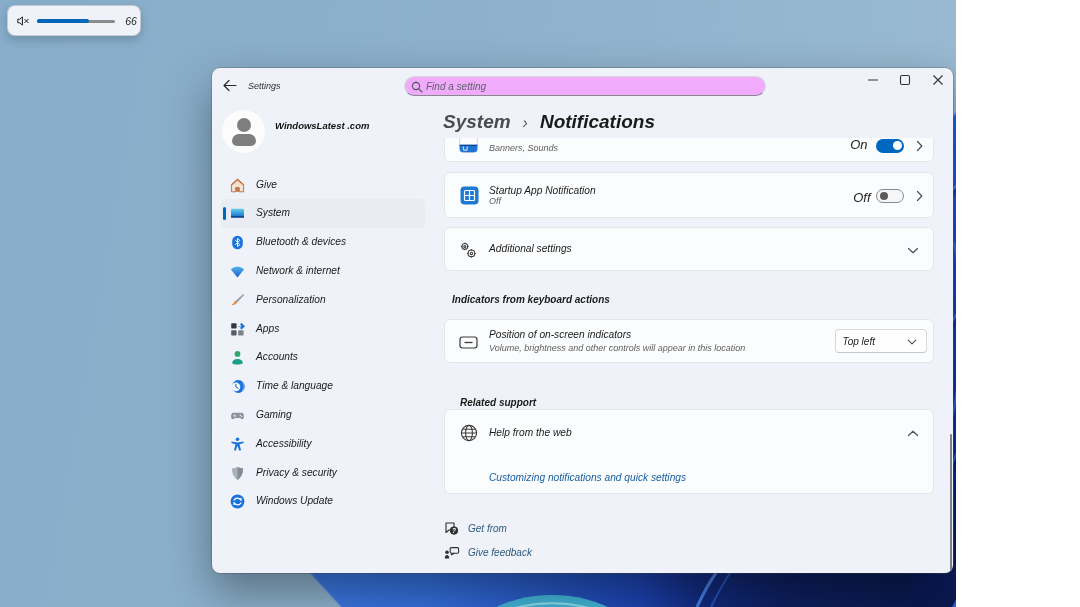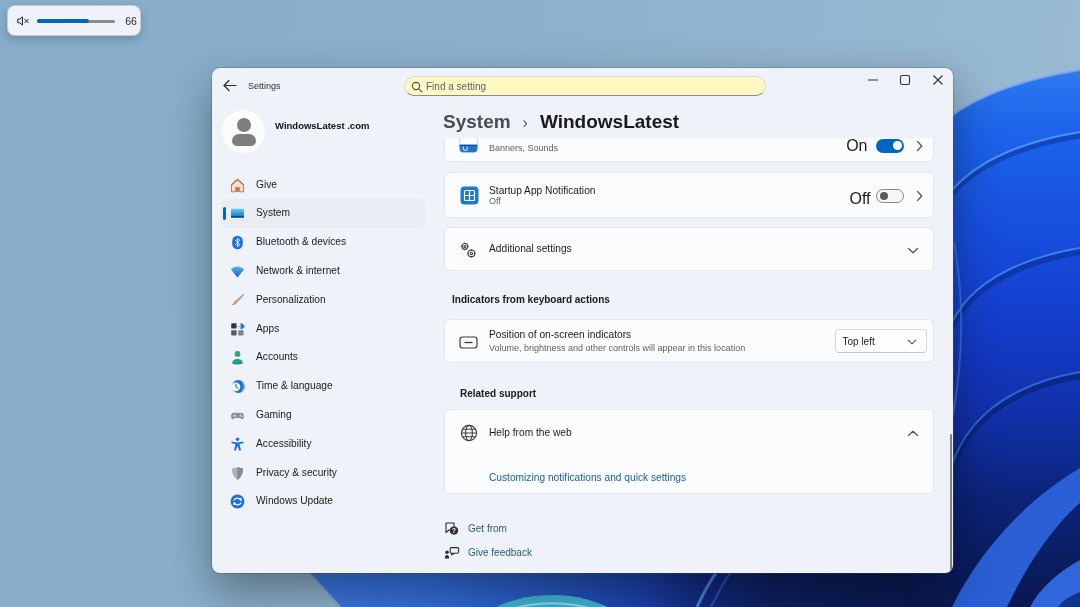--- a/index.html
+++ b/index.html
@@ -1,35 +1,35 @@
 <!DOCTYPE html>
 <html><head>
 <meta charset="utf-8">
 <style>
   * { margin:0; padding:0; box-sizing:border-box; }
   html,body { width:1080px; height:607px; overflow:hidden; font-family:"Liberation Sans", sans-serif; }
-  #desktop { position:absolute; inset:0; width:1080px; height:607px; overflow:hidden;
-    background:linear-gradient(100deg, #87adca 0%, #8db1cc 45%, #9bbbd3 100%); }
+  #desktop { position:absolute; inset:0; width:956px; height:607px; overflow:hidden;
+    background:linear-gradient(100deg, #87adca 0%, #8db1cc 45%, #9bbbd3 100%);font-style:italic; }
   #wall { position:absolute; left:0; top:0; }
   .abs { position:absolute; }
 
   
   #osd { position:absolute; left:7px; top:5px; width:134px; height:31px; border-radius:8px;
     background:#eff3f9; border:1px solid rgba(120,130,140,.35); box-shadow:0 4px 10px rgba(0,0,0,.18); }
   #osd .track { position:absolute; left:29px; top:13.5px; width:78px; height:3px; border-radius:2px; background:#8b8b8b; }
   #osd .fill  { position:absolute; left:29px; top:13px; width:52px; height:4px; border-radius:2px; background:#0067b8; }
   #osd .val { position:absolute; left:114px; top:8.5px; width:18px; text-align:center; font-size:10.5px; color:#1f1f1f; }
 
   
   #win { position:absolute; left:212px; top:68px; width:741px; height:505px; border-radius:8px;
     background:#eff2f8; box-shadow:0 18px 45px rgba(0,0,0,.38), 0 0 0 1px rgba(90,100,110,.35); overflow:hidden; }
   #win .titlebar-text { position:absolute; left:36px; top:12.5px; font-size:9px; color:#2e2e2e; }
   .winbtn { position:absolute; top:4px; width:30px; height:16px; color:#333; text-align:center; }
 
-  #search { position:absolute; left:192px; top:8px; width:362px; height:20px; background:#fef9c3;
+  #search { position:absolute; left:192px; top:8px; width:362px; height:20px; background:#f0abfc;
     border:1px solid #d9dbde; border-bottom-color:#868a90; border-radius:10px; }
   #search .ph { position:absolute; left:21px; top:4px; font-size:10px; color:#5f6368; }
 
   
   #avatar { position:absolute; left:10px; top:42px; width:43px; height:43px; border-radius:50%; background:#fcfcfd; }
   #avatar .head { position:absolute; left:14.5px; top:8px; width:14px; height:14px; border-radius:50%; background:#7e7e7e; }
   #avatar .body { position:absolute; left:9.5px; top:24px; width:24px; height:12px; border-radius:7px 7px 5px 5px; background:#7e7e7e; }
   #uname { position:absolute; left:63px; top:52px; font-size:9.5px; font-weight:bold; color:#121212; }
 
   .nav { position:absolute; left:9px; width:204px; height:29px; }
@@ -46,21 +46,21 @@
   #viewport { position:absolute; left:228px; top:70px; width:513px; height:435px; overflow:hidden; }
   .card { position:absolute; left:3.5px; width:490px; background:#fbfcfd; border:1px solid #e4e6e8; border-radius:6px; }
   .card .title { position:absolute; left:44.5px; font-size:10.2px; color:#1b1b1b; white-space:nowrap; }
   .card .sub { position:absolute; left:44.5px; font-size:9px; color:#5f5f5f; white-space:nowrap; }
   .sechead { position:absolute; left:5px; font-size:10px; font-weight:bold; color:#1b1b1b;margin-left:7px; }
 
   .togglebl { position:absolute; width:28px; height:14px; border-radius:7px; background:#0067c0; }
   .togglebl .knob { position:absolute; right:2.5px; top:2.5px; width:9px; height:9px; border-radius:50%; background:#fff; }
   .togglegr { position:absolute; width:28px; height:14px; border-radius:7px; background:#f5f6f7; border:1px solid #898989; }
   .togglegr .knob { position:absolute; left:2.5px; top:2px; width:8px; height:8px; border-radius:50%; background:#5b5b5b; }
-  .statetx { position:absolute; font-size:16px; color:#1b1b1b;text-align:right; }
+  .statetx { position:absolute; font-size:13px; color:#1b1b1b;text-align:right; }
 
   #dropdown { position:absolute; left:390px; top:9px; width:92px; height:24px; background:#fefefe;
     border:1px solid #d8d8da; border-bottom-color:#c7c7c9; border-radius:4px;text-align:right; }
   #dropdown .tx { position:absolute; left:7px; top:6px; font-size:10px; color:#1b1b1b; }
 
   .linkrow { position:absolute; font-size:10px; color:#2d5a80; }
   #scrollthumb { position:absolute; left:738px; top:366px; width:2px; height:137px; background:#7f8086; border-radius:1px; }
 </style>
 </head>
 <body>
@@ -260,21 +260,21 @@
                 <path d="M4.1 6 A3.9 3.9 0 0 1 10.9 6.2"></path>
                 <path d="M10.9 9 A3.9 3.9 0 0 1 4.1 8.8"></path>
               </g>
               <path d="M11.8 3.8 L11.3 6.8 L8.9 5.1 Z" fill="#fff"></path>
               <path d="M3.2 11.2 L3.7 8.2 L6.1 9.9 Z" fill="#fff"></path>
             </svg></span>
           <span class="tx">Windows Update</span>
         </div>
     </div>
 
-    <div id="bigtitle"><span class="dim">System</span><span class="sep">›</span><span>WindowsLatest</span></div>
+    <div id="bigtitle"><span class="dim">System</span><span class="sep">›</span><span>Notifications</span></div>
 
     <div id="viewport">
 
       <div class="card" style="top:-32px; height:56px;">
         <svg class="abs" style="left:14.5px;top:27px" width="19" height="19" viewBox="0 0 19 19">
           <rect x="0.7" y="0.7" width="17.6" height="17.6" rx="3" fill="#fdfdfe" stroke="#c9d4e0" stroke-width="1"></rect>
           <path d="M0.7 10.8 H18.3 V14.8 Q18.3 18.3 14.8 18.3 H4.2 Q0.7 18.3 0.7 14.8 Z" fill="#1d74d2"></path>
           <path d="M0.7 10.8 H18.3 V12 H0.7 Z" fill="#14478f"></path>
           <path d="M4.4 12.6 V14.4 A1.9 1.9 0 0 0 8.2 14.4 V12.6" fill="none" stroke="#bcdcf8" stroke-width="1.2"></path>
         </svg>
@@ -341,21 +341,21 @@
         <div class="title" style="top:9px;">Position of on-screen indicators</div>
         <div class="sub" style="top:23px;">Volume, brightness and other controls will appear in this location</div>
         <div id="dropdown">
           <div class="tx">Top left</div>
           <svg class="abs" style="right:9px; top:9px;" width="10" height="6" viewBox="0 0 10 6">
               <path d="M1.2 1.2 L5 4.8 L8.8 1.2" fill="none" stroke="#515151" stroke-width="1.1" stroke-linecap="round" stroke-linejoin="round"></path>
             </svg>
         </div>
       </div>
 
-      <div class="sechead" style="top:250px;padding-left:8px;">Related support</div>
+      <div class="sechead" style="top:259px;padding-left:8px;">Related support</div>
 
       <div class="card" style="top:271px; height:85px;">
         <svg class="abs" style="left:15px;top:14px" width="18" height="18" viewBox="0 0 18 18">
           <g fill="none" stroke="#3b3b3b" stroke-width="1.1">
             <circle cx="9" cy="9" r="7.6"></circle>
             <ellipse cx="9" cy="9" rx="3.4" ry="7.6"></ellipse>
             <path d="M1.6 9 H16.4 M2.6 5.2 H15.4 M2.6 12.8 H15.4"></path>
           </g>
         </svg>
         <div class="title" style="top:17px;">Help from the web</div>

